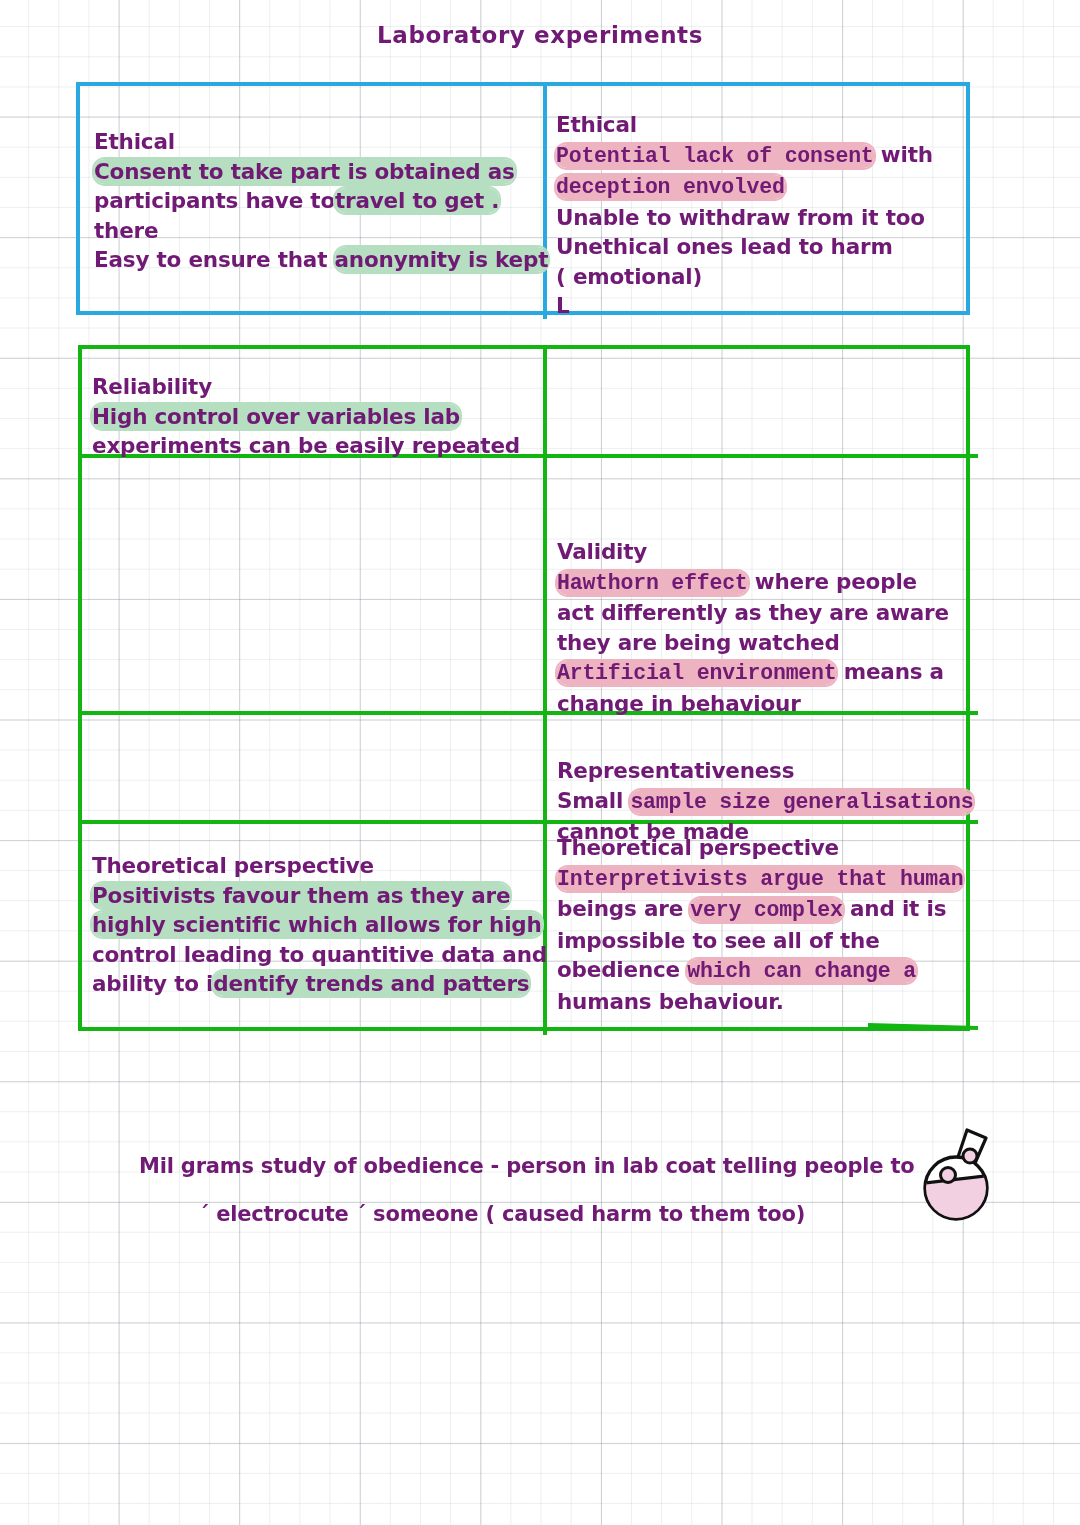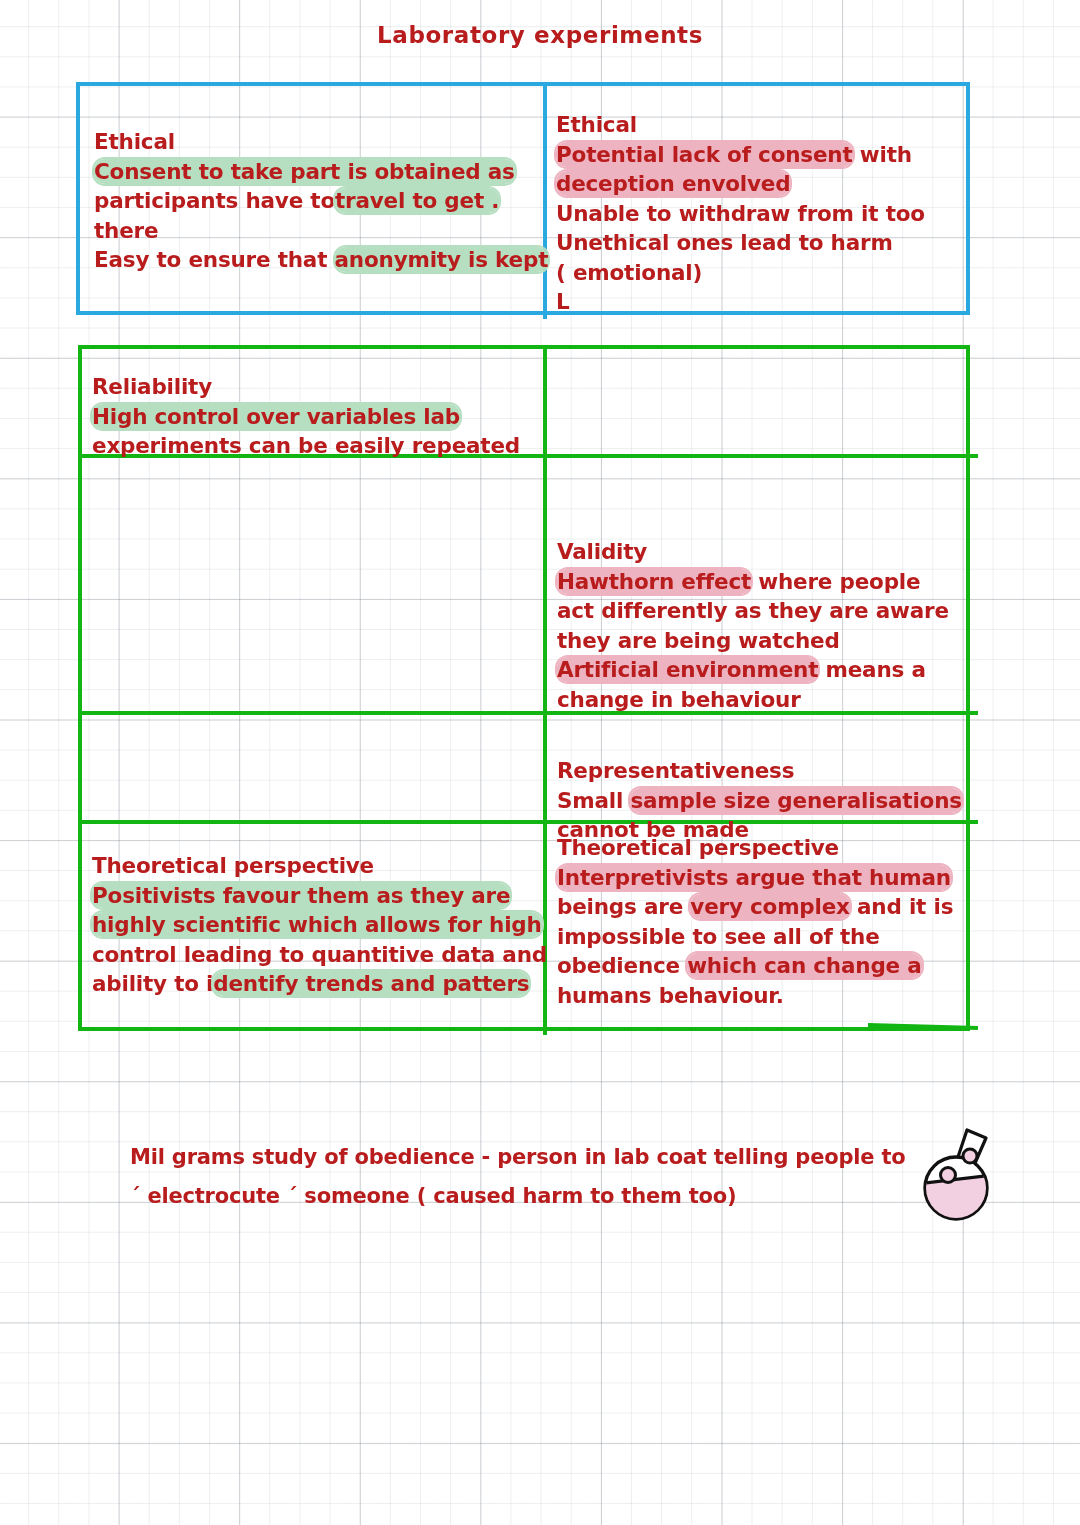--- a/index.html
+++ b/index.html
@@ -37,21 +37,21 @@
   #page {
     position: absolute;
     inset: 0;
     z-index: 2;
   }
 
   
   .hw {
     font-family: "DejaVu Sans", sans-serif;
     font-weight: 700;
-    color: #b91c1c;
+    color: #701a75;
     letter-spacing: -0.2px;
   }
 
   #title {
     position: absolute;
     left: 0;
     top: 21px;
     width: 1080px;
     text-align: center;
     font-size: 23px;
@@ -140,20 +140,21 @@
   mark.hl-g {
     background-color: #b6dfc1;
     border-radius: 11px;
     box-shadow: 0 0 0 2px #b6dfc1;
     text-align: center;
   }
   mark.hl-p {
     background-color: #eeb3c0;
     border-radius: 11px;
     box-shadow: 0 0 0 2px #eeb3c0;
+    font-family: Liberation Mono, monospace;
   }
 
   
   #cell-ethical-pro { left: 94px; top: 127px; width: 440px; }
   #cell-ethical-con { left: 556px; top: 110px; width: 400px; }
 
   
   #cell-reliability      { left: 92px;  top: 372px; width: 450px; }
   #cell-validity         { left: 557px; top: 537px; width: 400px; }
   #cell-representativeness { left: 557px; top: 756px; width: 400px; }
@@ -161,24 +162,25 @@
   #cell-theory-right     { left: 557px; top: 833px; width: 400px; }
 
   
   #footnote {
     position: absolute;
     left: 122px;
     top: 1134px;
     width: 760px;
   }
   #footnote p {
-    margin: 8px;
+    margin: 17px;
     font-size: 21px;
     line-height: 31px;
     white-space: nowrap;
+    text-align: center;
   }
 
   
   #flask-doodle {
     position: absolute;
     left: 912px;
     top: 1118px;
     width: 90px;
     height: 105px;
   }

